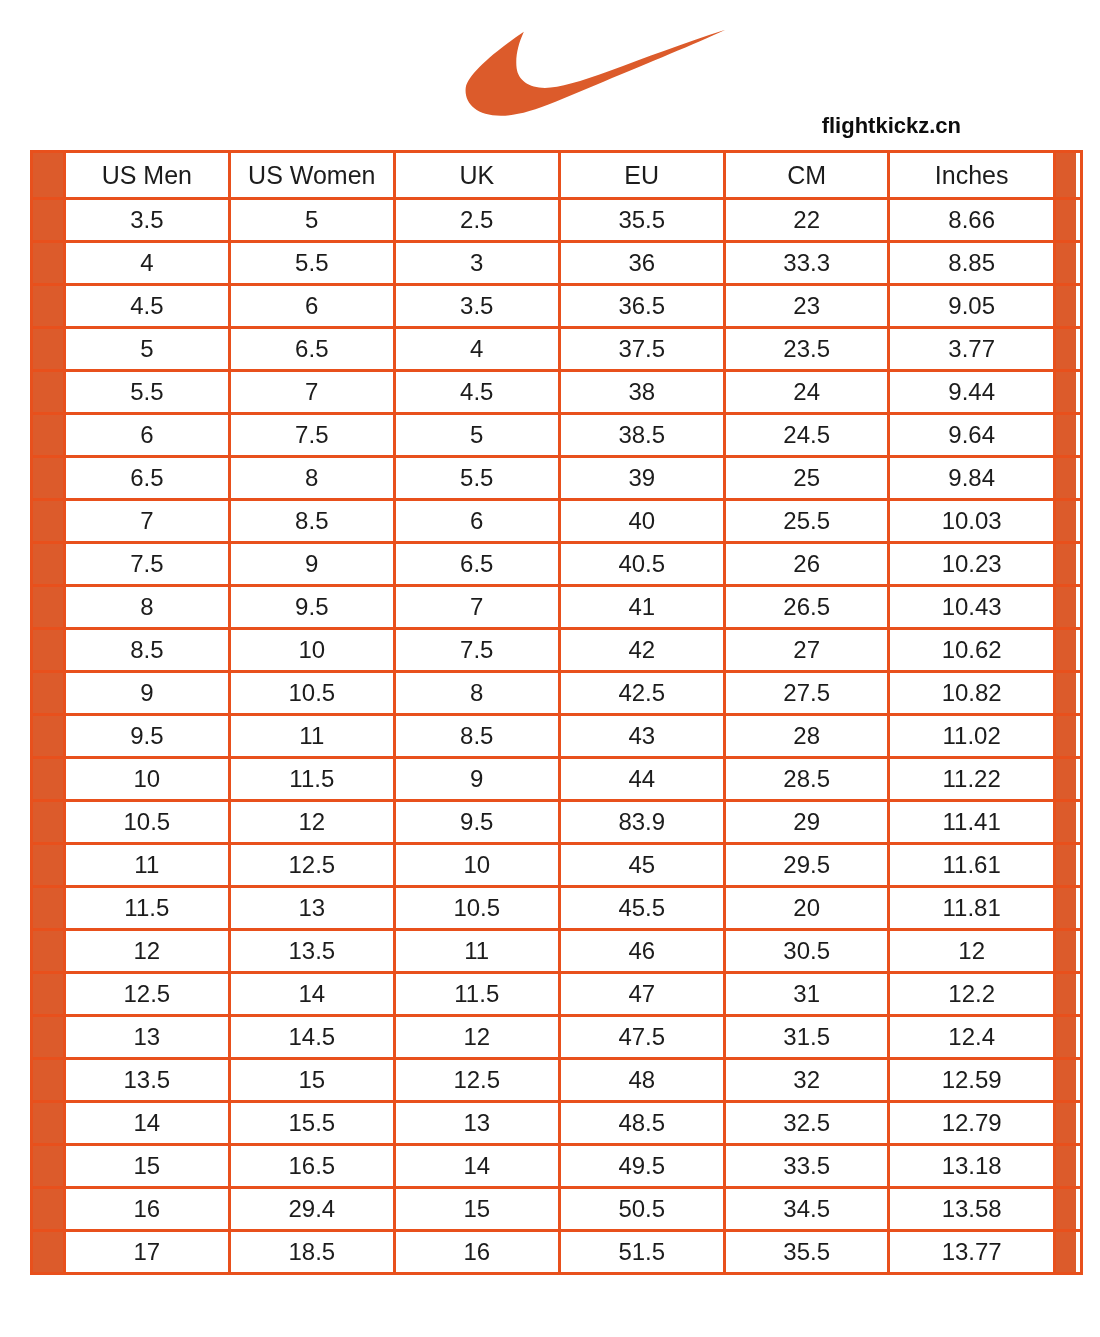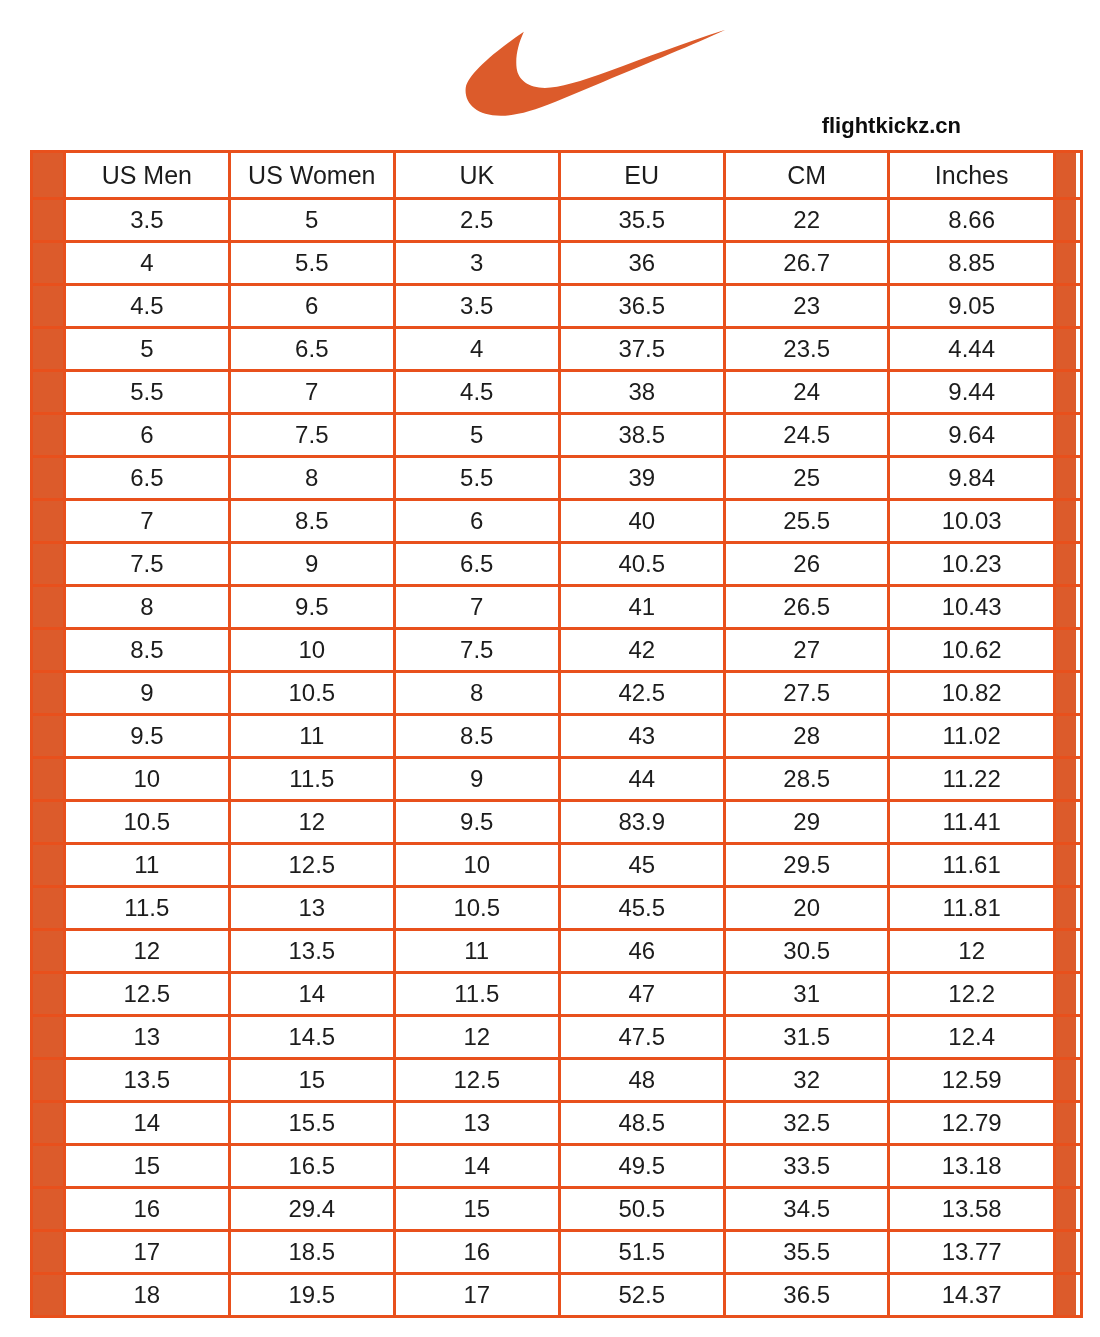--- a/index.html
+++ b/index.html
@@ -127,42 +127,42 @@
           <td>22</td>
           <td>8.66</td>
           <td class="bar bar-r"></td>
         </tr>
         <tr>
           <td class="bar"></td>
           <td>4</td>
           <td>5.5</td>
           <td>3</td>
           <td>36</td>
-          <td>26.7</td>
+          <td>33.3</td>
           <td>8.85</td>
           <td class="bar bar-r"></td>
         </tr>
         <tr>
           <td class="bar"></td>
           <td>4.5</td>
           <td>6</td>
           <td>3.5</td>
           <td>36.5</td>
           <td>23</td>
           <td>9.05</td>
           <td class="bar bar-r"></td>
         </tr>
         <tr>
           <td class="bar"></td>
           <td>5</td>
           <td>6.5</td>
           <td>4</td>
           <td>37.5</td>
           <td>23.5</td>
-          <td>4.44</td>
+          <td>3.77</td>
           <td class="bar bar-r"></td>
         </tr>
         <tr>
           <td class="bar"></td>
           <td>5.5</td>
           <td>7</td>
           <td>4.5</td>
           <td>38</td>
           <td>24</td>
           <td>9.44</td>
@@ -361,26 +361,16 @@
         <tr>
           <td class="bar"></td>
           <td>17</td>
           <td>18.5</td>
           <td>16</td>
           <td class="hi">51.5</td>
           <td class="lo">35.5</td>
           <td class="lo">13.77</td>
           <td class="bar bar-r"></td>
         </tr>
-        <tr>
-          <td class="bar"></td>
-          <td>18</td>
-          <td>19.5</td>
-          <td>17</td>
-          <td class="hi">52.5</td>
-          <td class="lo">36.5</td>
-          <td class="lo">14.37</td>
-          <td class="bar bar-r"></td>
-        </tr>
       </tbody>
   </table>
 
 </div>
 
 </body></html>

